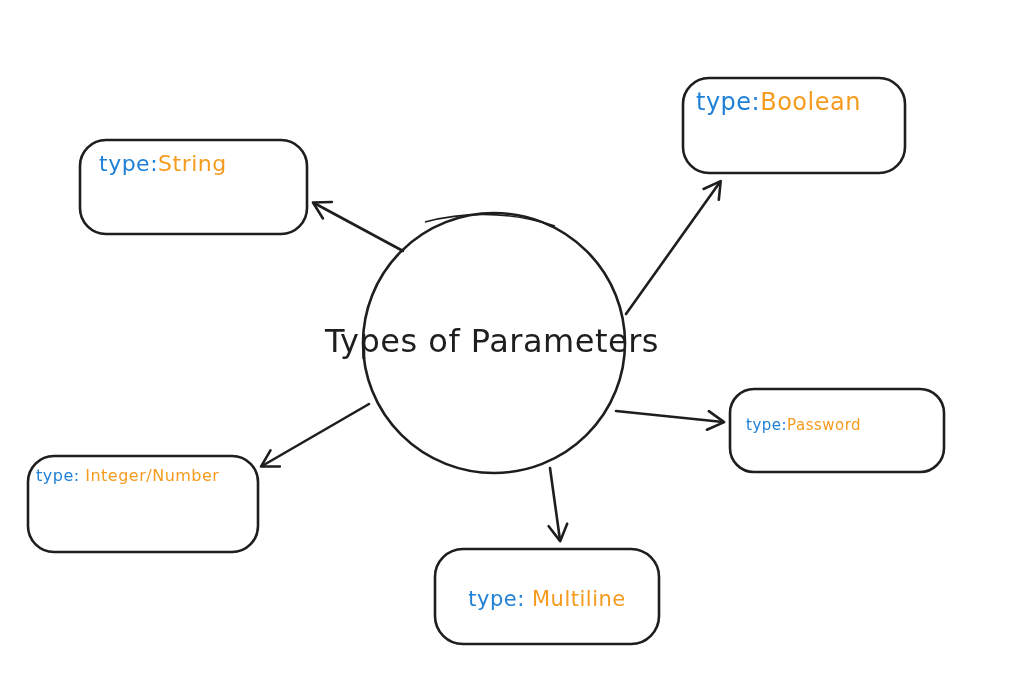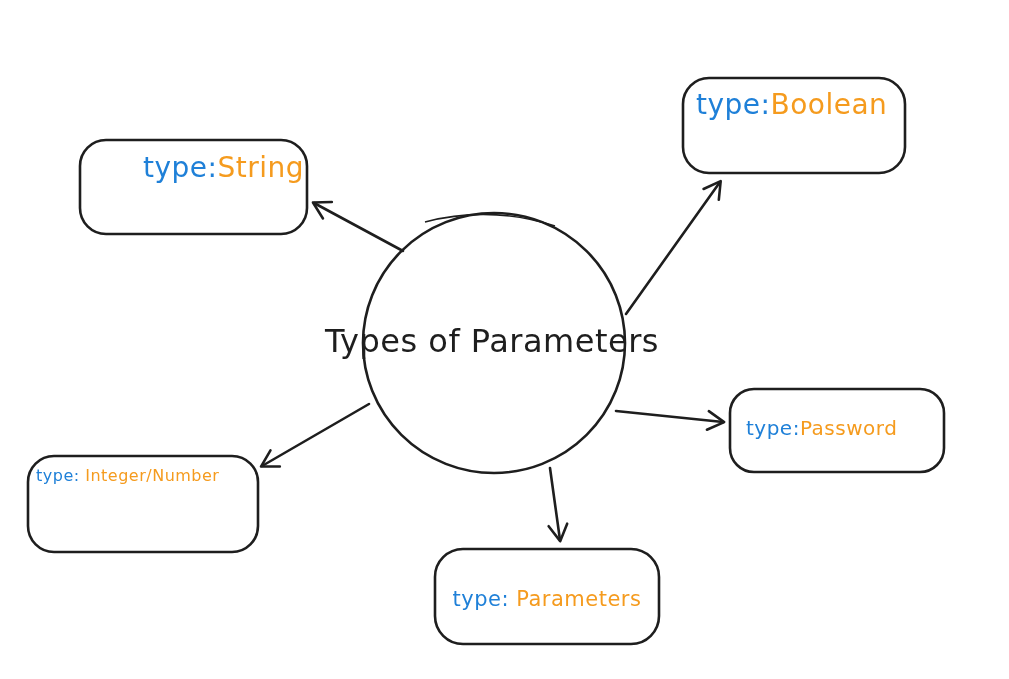--- a/index.html
+++ b/index.html
@@ -27,23 +27,23 @@
   .label .prefix{color:var(--prefix-color);}
   .label .value{color:var(--value-color);}
   .center-label{
     color:var(--stroke-color);
     font-size:32px;
     left:492px;
     top:341px;
     transform:translate(-50%,-50%);
     width:max-content;
   }
-  .lbl-string{left:99px;top:151px;font-size:28px;margin-left:44px;}
-  .lbl-boolean{left:696px;top:88px;font-size:28px;}
-  .lbl-password{left:746px;top:416px;font-size:20px;}
+  .lbl-string{left:99px;top:151px;font-size:22px;}
+  .lbl-boolean{left:696px;top:88px;font-size:24px;}
+  .lbl-password{left:746px;top:416px;font-size:15px;}
   .lbl-integer{left:36px;top:466px;font-size:16px;}
   .lbl-multiline{left:547px;top:587px;font-size:21px;transform:translateX(-50%);}
 </style>
 </head>
 <body>
 
 <div class="canvas">
 
   <svg width="1009" height="679" viewBox="0 0 1009 679">
     <defs>
@@ -71,15 +71,15 @@
   <div class="label center-label">Types of Parameters</div>
 
   <div class="label lbl-string"><span class="prefix">type:</span><span class="value">String</span></div>
 
   <div class="label lbl-boolean"><span class="prefix">type:</span><span class="value">Boolean</span></div>
 
   <div class="label lbl-password"><span class="prefix">type:</span><span class="value">Password</span></div>
 
   <div class="label lbl-integer"><span class="prefix">type:</span><span class="value"> Integer/Number</span></div>
 
-  <div class="label lbl-multiline"><span class="prefix">type:</span><span class="value"> Parameters</span></div>
+  <div class="label lbl-multiline"><span class="prefix">type:</span><span class="value"> Multiline</span></div>
 
 </div>
 
 </body></html>

